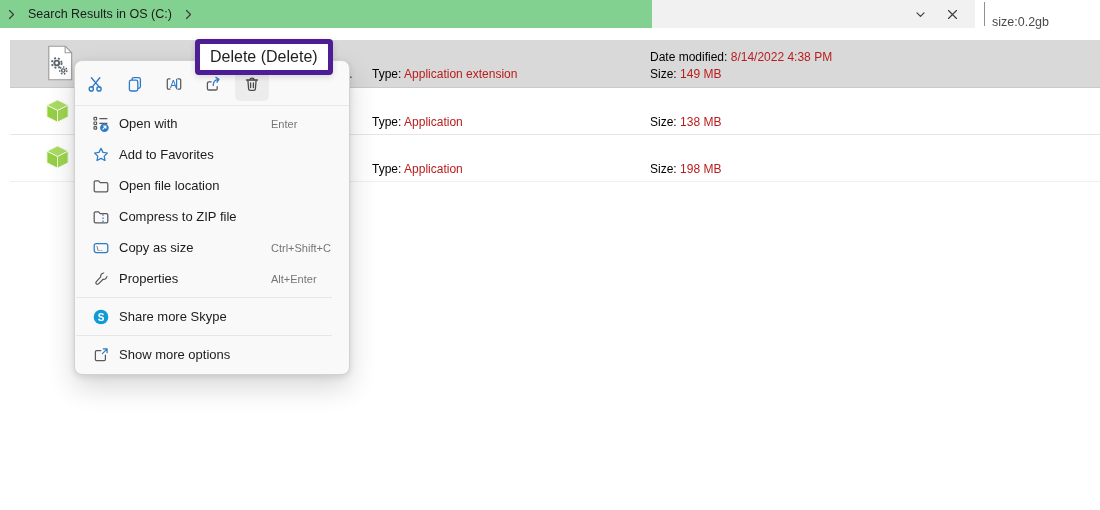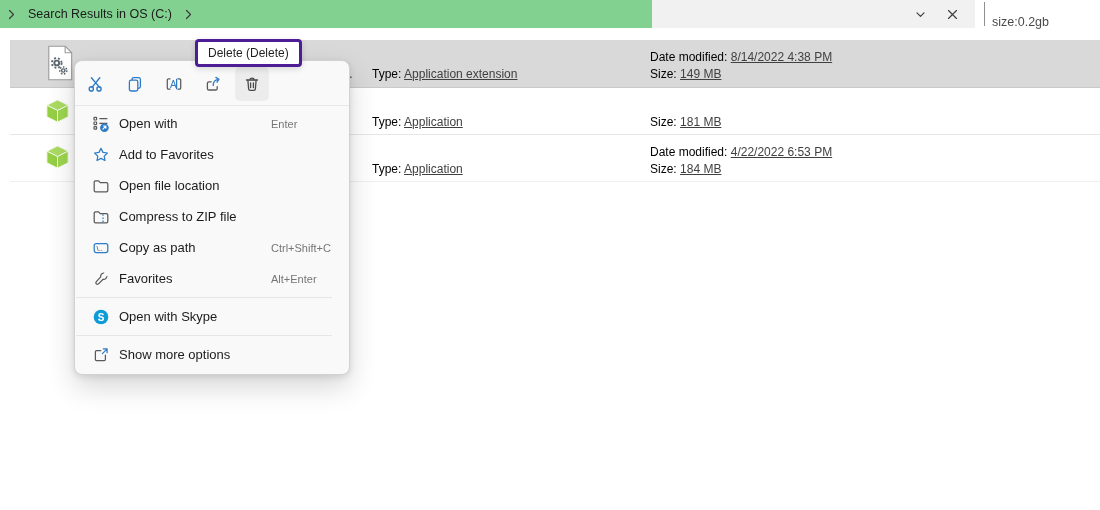--- a/index.html
+++ b/index.html
@@ -18,39 +18,39 @@
   .search-box{left:984px;top:2px;width:115px;height:24px;background:#fff;border-left:1px solid #8f8f8f;display:flex;align-items:center;}
   .search-input{border:none;outline:none;background:transparent;font-family:inherit;font-size:12.5px;color:#4a4a4a;width:100%;padding:0 0 0 7px;margin-top:15px;}
 
   
   .file-row{left:10px;width:1090px;box-sizing:border-box;}
   .row-1{top:40px;height:48px;background:var(--selection-gray,#d9d9d9);border-bottom:1px solid #c9c9c9;}
   .row-2{top:88px;height:47px;background:#fff;border-bottom:1px solid #e6e6e6;}
   .row-3{top:135px;height:47px;background:#fff;border-bottom:1px solid #efefef;}
   .file-row .cell{position:absolute;font-size:12px;line-height:15px;white-space:nowrap;}
   .lbl{color:#000000;}
-  .val{color:#404040;text-decoration:underline;}
+  .val{color:#b91c1c;}
   .frag{color:#333;}
 
   
   .context-menu{left:74px;top:60px;width:276px;background:#f9f9f9;border:1px solid #d2d2d2;border-radius:8px;
     box-shadow:0 12px 28px rgba(0,0,0,.16),0 2px 6px rgba(0,0,0,.10);z-index:20;box-sizing:border-box;}
   .qa-row{height:42px;display:flex;align-items:center;padding:2px 0 0 4px;gap:5px;}
   .qa-btn{width:34px;height:34px;border-radius:5px;display:flex;align-items:center;justify-content:center;}
   .qa-btn.hovered{background:#ececec;}
   .qa-sep{height:1px;background:#e8e8e8;}
   .menu-items{padding:2px 16px 4px 0;}
   .mi{height:31px;display:flex;align-items:center;padding-left:16px;position:relative;font-size:13px;color:#1c1c1c;}
   .mi .ic{width:19px;display:flex;justify-content:center;margin-right:9px;flex:none;}
   .mi .sc{position:absolute;left:196px;font-size:11px;color:#767676;white-space:nowrap;}
   .sep{height:1px;background:#e6e6e6;margin:3px 1px;}
 
   
-  .tooltip{left:195px;top:39px;background:#fff;border:3px solid #4c1d95;border-radius:4px;padding:4px 10px;
-    font-size:12px;color:#1f1f1f;white-space:nowrap;z-index:40;box-shadow:0 2px 6px rgba(0,0,0,.14);}
+  .tooltip{left:195px;top:39px;background:#fff;border:5px solid #4c1d95;border-radius:4px;padding:4px 10px;
+    font-size:16px;color:#1f1f1f;white-space:nowrap;z-index:40;box-shadow:0 2px 6px rgba(0,0,0,.14);}
 
   
   svg{display:block;}
   .ib{stroke:var(--icon-blue,#2e7bc6);}
   .ibf{fill:var(--icon-blue,#2e7bc6);}
   .skf{fill:var(--skype-blue,#0f9bd7);}
 </style>
 </head>
 <body>
 
@@ -112,34 +112,33 @@
   <div class="abs file-row row-2">
     <span class="cell" style="left:34px;top:9px;">
       <svg width="27" height="28" viewBox="0 0 28 28">
         <polygon points="14,2.5 25,8 14,13.5 3,8" fill="#aadb62" stroke="#f2fae4" stroke-width="1"></polygon>
         <polygon points="3,8 14,13.5 14,25.5 3,20" fill="#94cf44" stroke="#f2fae4" stroke-width="1"></polygon>
         <polygon points="25,8 14,13.5 14,25.5 25,20" fill="#9cd54f" stroke="#f2fae4" stroke-width="1"></polygon>
       </svg>
     </span>
     <span class="cell frag" style="left:332px;top:27px;">.</span>
     <span class="cell" style="left:362px;top:27px;"><span class="lbl">Type:</span> <span class="val">Application</span></span>
-    <span class="cell" style="left:640px;top:27px;"><span class="lbl">Size:</span> <span class="val">181 MB</span></span>
+    <span class="cell" style="left:640px;top:27px;"><span class="lbl">Size:</span> <span class="val">138 MB</span></span>
   </div>
 
   <div class="abs file-row row-3">
     <span class="cell" style="left:34px;top:8px;">
       <svg width="27" height="28" viewBox="0 0 28 28">
         <polygon points="14,2.5 25,8 14,13.5 3,8" fill="#aadb62" stroke="#f2fae4" stroke-width="1"></polygon>
         <polygon points="3,8 14,13.5 14,25.5 3,20" fill="#94cf44" stroke="#f2fae4" stroke-width="1"></polygon>
         <polygon points="25,8 14,13.5 14,25.5 25,20" fill="#9cd54f" stroke="#f2fae4" stroke-width="1"></polygon>
       </svg>
     </span>
     <span class="cell" style="left:362px;top:27px;"><span class="lbl">Type:</span> <span class="val">Application</span></span>
-    <span class="cell" style="left:640px;top:10px;"><span class="lbl">Date modified:</span> <span class="val">4/22/2022 6:53 PM</span></span>
-    <span class="cell" style="left:640px;top:27px;"><span class="lbl">Size:</span> <span class="val">184 MB</span></span>
+    <span class="cell" style="left:640px;top:27px;"><span class="lbl">Size:</span> <span class="val">198 MB</span></span>
   </div>
 
   <div class="abs context-menu">
     <div class="qa-row">
       <div class="qa-btn">
         <span>
           <svg width="18" height="18" viewBox="0 0 18 18">
             <path class="ib" d="M4.4 2.8 L12.6 12.4 M12.8 2.8 L5 12.4" fill="none" stroke-width="1.4" stroke-linecap="round"></path>
             <circle class="ib" cx="4.3" cy="13.9" r="2.1" fill="none" stroke-width="1.4"></circle>
             <circle class="ib" cx="12" cy="13.9" r="2.1" fill="none" stroke-width="1.4"></circle>
@@ -235,45 +234,45 @@
         <span class="sc"></span>
       </div>
 
       <div class="mi">
         <span class="ic">
           <svg width="18" height="18" viewBox="0 0 18 18">
             <rect class="ib" x="2.2" y="4.6" width="13.6" height="9" rx="2" fill="none" stroke-width="1.25"></rect>
             <text x="4.6" y="11.6" font-size="7.5" fill="#3c3c3c" font-family="inherit">\..</text>
           </svg>
         </span>
-        <span>Copy as path</span>
+        <span>Copy as size</span>
         <span class="sc">Ctrl+Shift+C</span>
       </div>
 
       <div class="mi">
         <span class="ic">
           <svg width="18" height="18" viewBox="0 0 18 18">
             <path d="M8.7 6.9 a3.1 3.1 0 1 1 2.4 2.4 l-4.6 4.6 a1.55 1.55 0 0 1 -2.2 -2.2 Z" fill="none" stroke="#5a5a5a" stroke-width="1.25" stroke-linejoin="round"></path>
             <path d="M12.4 2.4 l3.2 3.2" stroke="#f9f9f9" stroke-width="2.6"></path>
           </svg>
         </span>
-        <span>Favorites</span>
+        <span>Properties</span>
         <span class="sc">Alt+Enter</span>
       </div>
 
       <div class="sep"></div>
 
       <div class="mi">
         <span class="ic">
           <svg width="18" height="18" viewBox="0 0 18 18">
             <circle class="skf" cx="9" cy="9" r="7.3"></circle>
             <text x="9" y="12.7" font-size="10" font-weight="bold" text-anchor="middle" fill="#fff" font-family="inherit">S</text>
           </svg>
         </span>
-        <span>Open with Skype</span>
+        <span>Share more Skype</span>
         <span class="sc"></span>
       </div>
 
       <div class="sep"></div>
 
       <div class="mi">
         <span class="ic">
           <svg width="18" height="18" viewBox="0 0 18 18">
             <path d="M8.8 4.6 H4.6 a1.2 1.2 0 0 0 -1.2 1.2 v7.6 a1.2 1.2 0 0 0 1.2 1.2 h7.6 a1.2 1.2 0 0 0 1.2 -1.2 V9.2" fill="none" stroke="#5a5a5a" stroke-width="1.25" stroke-linecap="round"></path>
             <path class="ib" d="M11.3 2.9 h3.8 v3.8 M14.9 3.1 l-4.5 4.5" fill="none" stroke-width="1.25" stroke-linecap="round" stroke-linejoin="round"></path>

